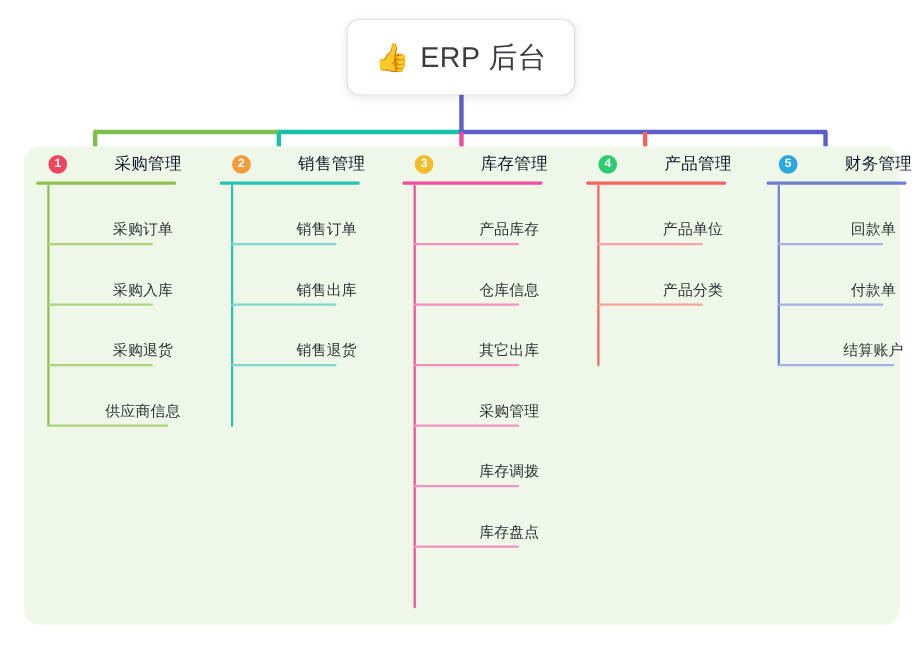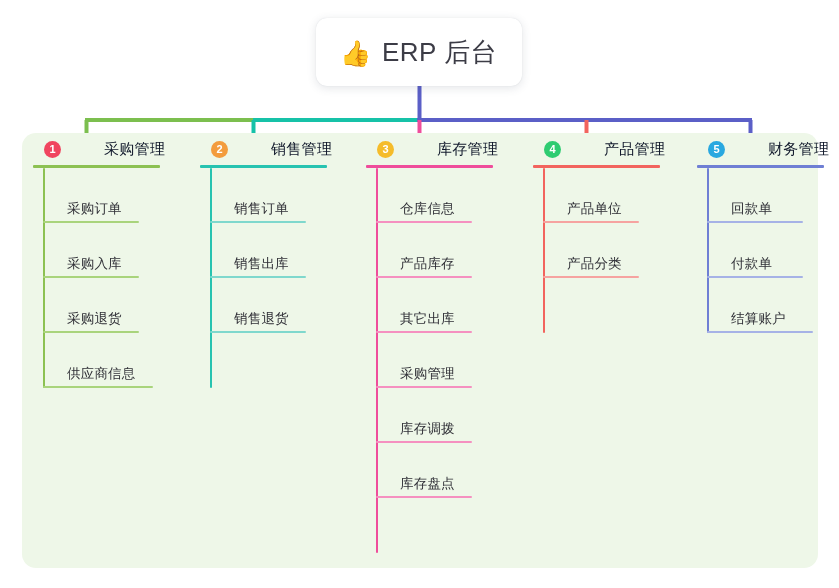--- a/index.html
+++ b/index.html
@@ -126,20 +126,21 @@
     width: 2px;
     border-radius: 1px;
   }
   .leaf {
     position: relative;
     height: 55px;
     box-sizing: border-box;
     padding-left: 34px;
     display: flex;
     align-items: flex-end;
+    justify-content: center;
   }
   .leaf-text {
     font-size: 13.5px;
     color: #2f2f36;
     white-space: nowrap;
     padding-bottom: 5px;
     letter-spacing: 0.2px;
   }
   .leaf-rule {
     position: absolute;
@@ -228,25 +229,25 @@
 
     <div class="column" style="left:344px;">
       <div class="col-header">
         <span class="badge" style="background:#f5bc2a">3</span>
         <span class="col-title">库存管理</span>
       </div>
       <div class="col-underline" style="background:#ef4d9b;"></div>
       <div class="leaf-list">
         <div class="leaf-spine" style="background:#ef4d9b;height:385px;"></div>
         <div class="leaf">
+          <span class="leaf-text">产品库存</span>
+          <span class="leaf-rule" style="background:#f590c0;width:96px;"></span>
+        </div>
+        <div class="leaf">
           <span class="leaf-text">仓库信息</span>
-          <span class="leaf-rule" style="background:#f590c0;width:96px;"></span>
-        </div>
-        <div class="leaf">
-          <span class="leaf-text">产品库存</span>
           <span class="leaf-rule" style="background:#f590c0;width:96px;"></span>
         </div>
         <div class="leaf">
           <span class="leaf-text">其它出库</span>
           <span class="leaf-rule" style="background:#f590c0;width:96px;"></span>
         </div>
         <div class="leaf">
           <span class="leaf-text">采购管理</span>
           <span class="leaf-rule" style="background:#f590c0;width:96px;"></span>
         </div>

